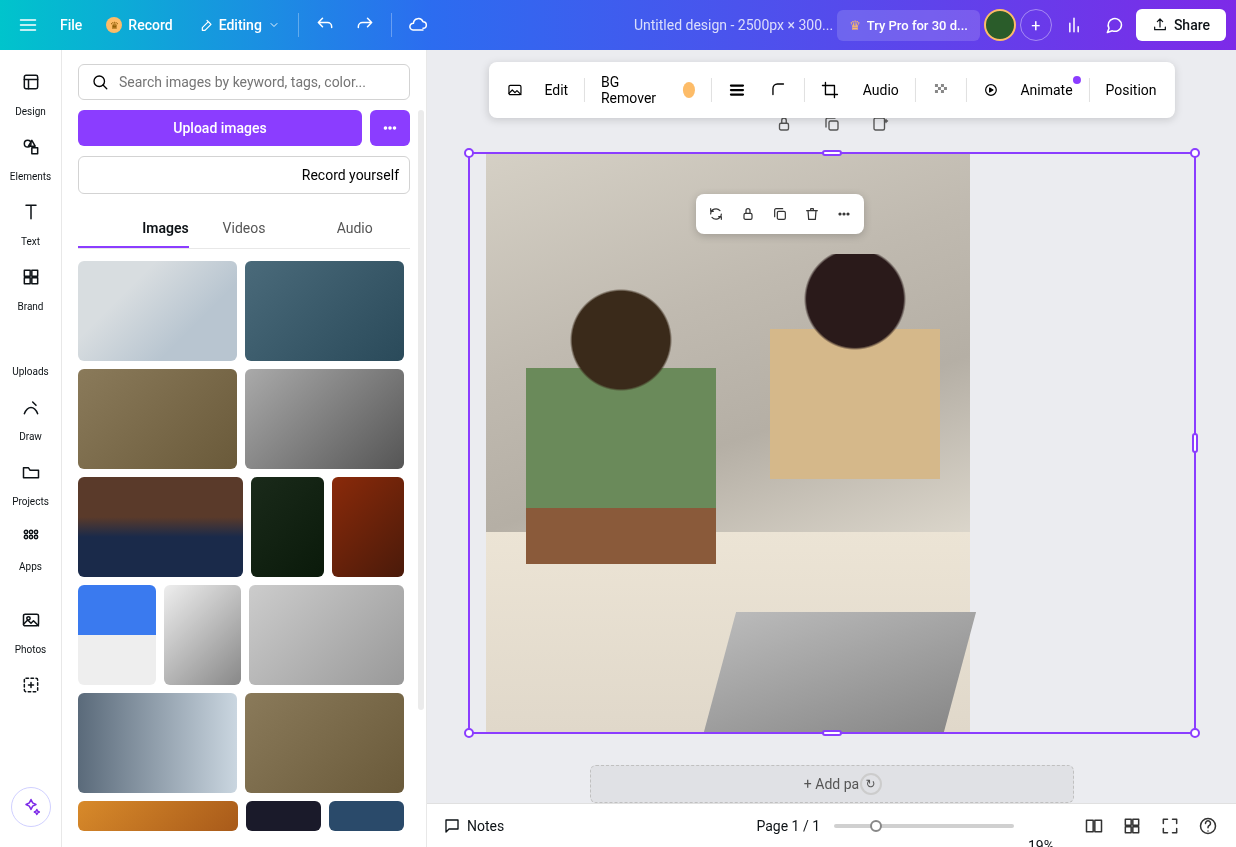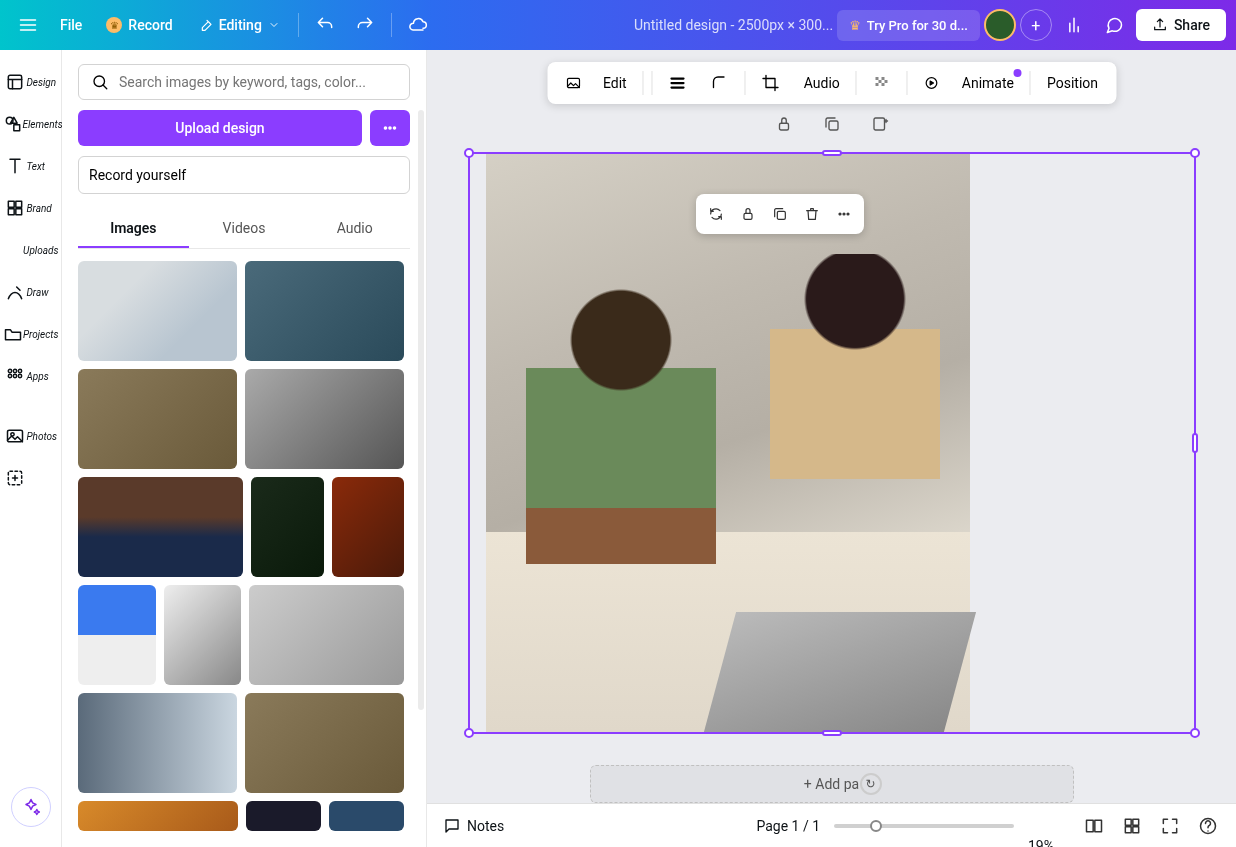--- a/index.html
+++ b/index.html
@@ -18,39 +18,39 @@
 .pro-crown { color: #fdbc68; }
 .avatar { width: 32px; height: 32px; border-radius: 50%; background: #2a5c2a; border: 2px solid #fdbc68; }
 .plus-circle { width: 32px; height: 32px; border-radius: 50%; border: 1px solid rgba(255,255,255,0.4); display: flex; align-items: center; justify-content: center; color: #fff; cursor: pointer; }
 .share-btn { background: #fff; color: #0d1216; border-radius: 6px; padding: 8px 16px; font-size: 14px; font-weight: 500; display: flex; align-items: center; gap: 6px; cursor: pointer; }
 
 
 .main { display: flex; height: calc(100% - 50px); }
 
 
 .rail { width: 62px; background: #fff; border-right: 1px solid #e8e8e8; display: flex; flex-direction: column; align-items: center; padding-top: 12px; gap: 2px; }
-.rail-item { width: 56px; padding: 8px 0; display: flex; align-items: center; gap: 0; cursor: pointer; border-radius: 8px; color: #0d1216; font-style: italic; }
+.rail-item { width: 56px; padding: 8px 0; display: flex; flex-direction: column; align-items: center; gap: 12px; cursor: pointer; border-radius: 8px; color: #0d1216; }
 .rail-item.active { color: #0d1216; }
 .rail-item .icon { width: 24px; height: 24px; display: flex; align-items: center; justify-content: center; }
 .rail-item.active .icon { background: #fff; border-radius: 6px; }
 .rail-item.uploads .icon { background: #fff; border-radius: 6px; color: #ff6a13; }
 .rail-label { font-size: 10px; color: #0d1216; }
 .magic-btn { margin-top: auto; margin-bottom: 20px; width: 40px; height: 40px; border-radius: 50%; border: 1px solid #d0d0ff; display: flex; align-items: center; justify-content: center; cursor: pointer; color: #7d2ae8; }
 
 
 .panel { width: 365px; background: #fff; border-right: 1px solid #e8e8e8; display: flex; flex-direction: column; padding: 14px 16px 4px 16px; position: relative; }
 .search-box { display: flex; align-items: center; border: 1px solid #d3d3d3; border-radius: 6px; padding: 8px 12px; gap: 10px; }
 .search-box input { border: none; outline: none; font-size: 14px; flex: 1; color: #555; }
 .upload-row { display: flex; gap: 8px; margin-top: 10px; }
 .upload-btn { flex: 1; background: #8b3dff; color: #fff; border-radius: 6px; padding: 10px; font-size: 14px; font-weight: 500; text-align: center; cursor: pointer; }
 .upload-more { width: 40px; background: #8b3dff; color: #fff; border-radius: 6px; display: flex; align-items: center; justify-content: center; cursor: pointer; }
-.record-btn { border: 1px solid #d3d3d3; border-radius: 6px; padding: 10px; font-size: 14px; text-align: left; cursor: pointer; margin-top: 10px; }
+.record-btn { border: 1px solid #d3d3d3; border-radius: 6px; padding: 10px; font-size: 14px; text-align: right; cursor: pointer; margin-top: 10px; }
 .tabs { display: flex; margin-top: 16px; border-bottom: 1px solid #e8e8e8; }
 .tab { flex: 1; text-align: center; padding: 10px 0; font-size: 14px; color: #555; cursor: pointer; }
-.tab.active { color: #0d1216; font-weight: 600; border-bottom: 2px solid #8b3dff; }
+.tab.active { color: #0d1216; font-weight: 600; border-bottom: 2px solid #8b3dff; text-align: right; }
 .gallery { flex: 1; overflow-y: auto; margin-top: 12px; padding-right: 6px; }
 .gallery-row { display: flex; gap: 8px; margin-bottom: 8px; }
 .thumb { border-radius: 6px; height: 100px; cursor: pointer; background: #888; }
 .thumb.r1a { flex: 1.5; background: linear-gradient(135deg,#d8dde0 30%,#b8c5d0 70%); }
 .thumb.r1b { flex: 1.5; background: linear-gradient(135deg,#4a6a7a,#2a4a5a); }
 .thumb.r2a { flex: 1.5; background: linear-gradient(135deg,#8a7a5a,#6a5a3a); }
 .thumb.r2b { flex: 1.5; background: linear-gradient(135deg,#aaa,#555); }
 .thumb.r3a { flex: 1.6; background: linear-gradient(to bottom,#5a3a2a 40%,#1a2a4a 60%); }
 .thumb.r3b { flex: 0.7; background: linear-gradient(135deg,#1a2a1a,#0a1a0a); }
 .thumb.r3c { flex: 0.7; background: linear-gradient(135deg,#8a2a0a,#4a1a0a); }
@@ -279,21 +279,21 @@
 
   <div class="panel">
     <div class="search-box">
       <svg viewBox="0 0 24 24" width="18" height="18">
           <circle cx="11" cy="11" r="7"></circle>
           <path d="M21 21l-5-5"></path>
         </svg>
       <input type="text" placeholder="Search images by keyword, tags, color..." style="">
     </div>
     <div class="upload-row">
-      <div class="upload-btn">Upload design</div>
+      <div class="upload-btn">Upload images</div>
       <div class="upload-more">
         <svg viewBox="0 0 24 24" width="18" height="18" style="stroke:#fff">
             <circle cx="6" cy="12" r="1.5" fill="#fff"></circle>
             <circle cx="12" cy="12" r="1.5" fill="#fff"></circle>
             <circle cx="18" cy="12" r="1.5" fill="#fff"></circle>
           </svg>
       </div>
     </div>
     <div class="record-btn">Record yourself</div>
     <div class="tabs">
@@ -337,20 +337,24 @@
 
     <div class="toolbar">
       <div class="tb-item">
         <svg viewBox="0 0 24 24" width="16" height="16">
             <rect x="3" y="5" width="18" height="14" rx="2"></rect>
             <path d="M3 17l5-5 4 4 3-3 6 6"></path>
           </svg>
         <span>Edit</span>
       </div>
       <div class="tb-sep"></div>
+      <div class="tb-item">
+        <span>BG Remover</span>
+        <span class="crown-badge"></span>
+      </div>
       <div class="tb-sep"></div>
       <div class="tb-item">
         <svg viewBox="0 0 24 24" width="18" height="18">
             <path d="M4 6h16M4 12h16M4 18h16" stroke-width="3"></path>
           </svg>
       </div>
       <div class="tb-item">
         <svg viewBox="0 0 24 24" width="18" height="18">
             <path d="M4 18V10a6 6 0 016-6h8"></path>
           </svg>

